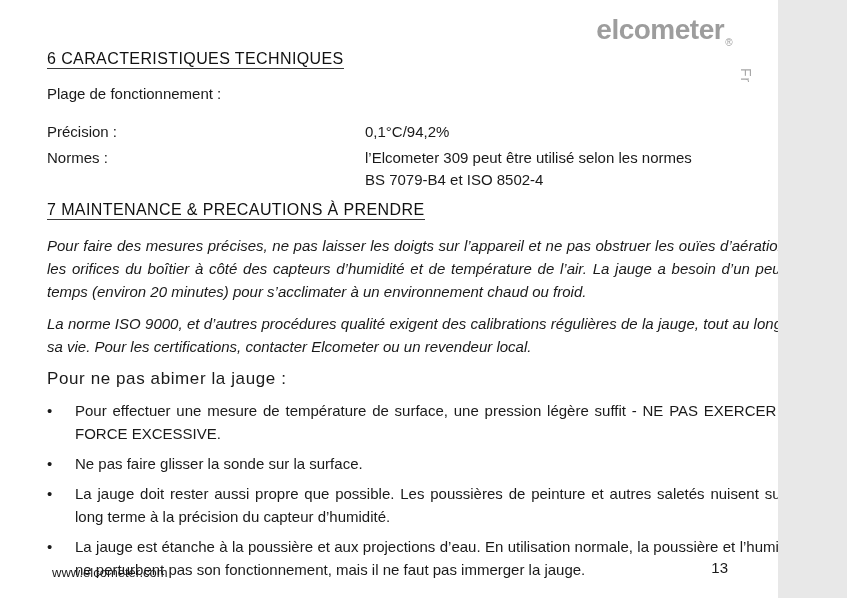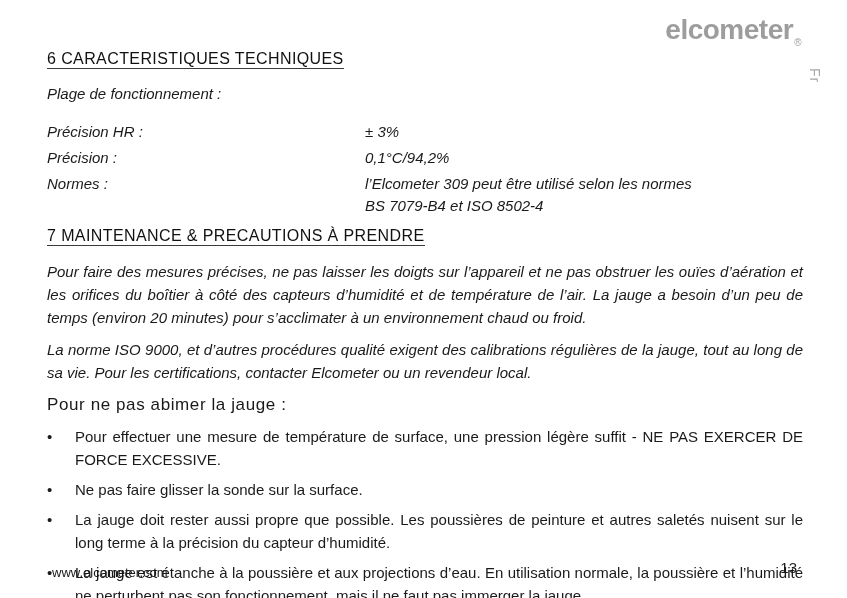--- a/index.html
+++ b/index.html
@@ -1,19 +1,19 @@
 <!DOCTYPE html>
 <html><head>
 <meta charset="utf-8">
 <style>
   * { margin: 0; padding: 0; box-sizing: border-box; }
   html, body { background: #e8e8e8; }
   .page {
     position: relative;
-    width: 847px;
+    width: 778px;
     height: 598px;
     background: #ffffff;
     font-family: "Liberation Sans", sans-serif;
     color: #1a1a1a;
     overflow: hidden;
   }
   .logo {
     position: absolute;
     top: 14px;
     right: 46px;
@@ -45,21 +45,21 @@
   }
   h2.section-title {
     display: inline-block;
     font-size: 16px;
     font-weight: 400;
     letter-spacing: 0.4px;
     color: #111;
     border-bottom: 1px solid #3a3a3a;
     margin-bottom: 14px;
   }
-  .spec-table { margin-bottom: 10px; font-style: italic; }
+  .spec-table { margin-bottom: 10px; }
   .spec-row {
     display: grid;
     grid-template-columns: 318px 1fr;
     font-size: 15px;
     line-height: 22px;
     margin-bottom: 4px;
   }
   .spec-row.gap-after { margin-bottom: 16px; }
   .spec-value div { line-height: 22px; }
   .section7-block { margin-top: 6px; }
@@ -119,26 +119,20 @@
 
   <div class="content">
 
     <h2 class="section-title">6 CARACTERISTIQUES TECHNIQUES</h2>
 
     <div class="spec-table">
       <div class="spec-row gap-after">
         <div class="spec-label">Plage de fonctionnement :</div>
       </div>
       <div class="spec-row">
-        <div class="spec-label">Précision HR :</div>
-        <div class="spec-value">
-          <div>± 3%</div>
-        </div>
-      </div>
-      <div class="spec-row">
         <div class="spec-label">Précision :</div>
         <div class="spec-value">
           <div>0,1°C/94,2%</div>
         </div>
       </div>
       <div class="spec-row">
         <div class="spec-label">Normes :</div>
         <div class="spec-value">
           <div>l’Elcometer 309 peut être utilisé selon les normes</div>
           <div>BS 7079-B4 et ISO 8502-4</div>

